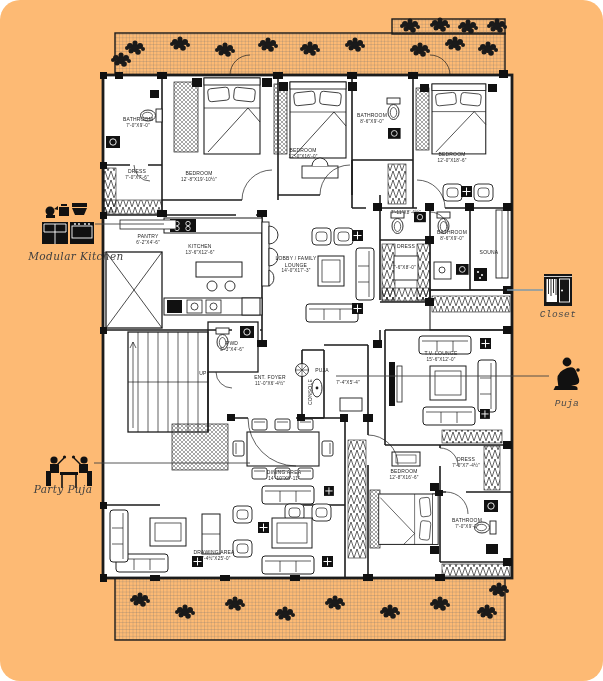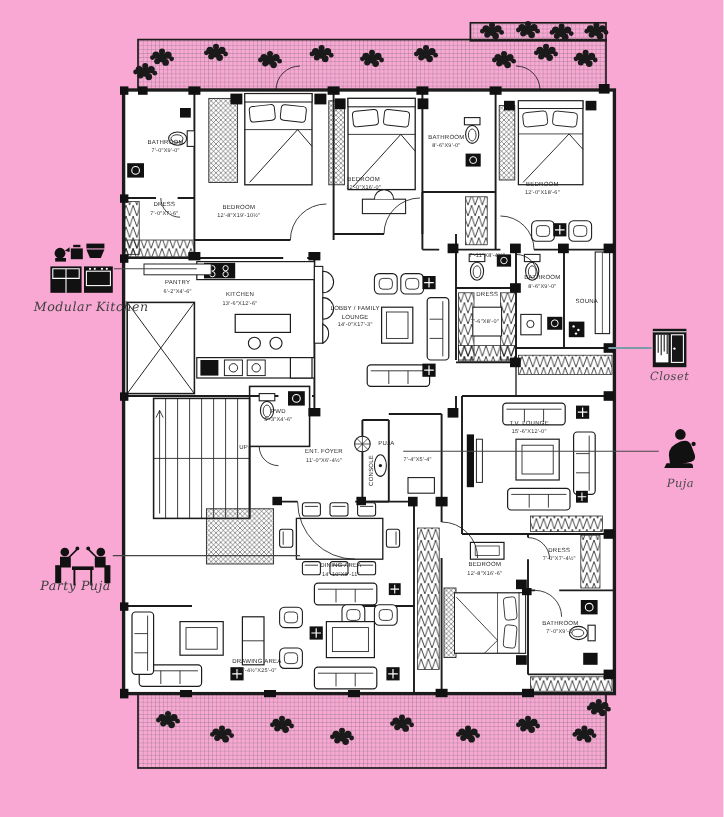--- a/index.html
+++ b/index.html
@@ -1,27 +1,27 @@
 <!DOCTYPE html>
 <html><head>
 <meta charset="utf-8">
 <style>
   html,body{margin:0;padding:0;background:#fff;}
-  .stage{position:relative;width:603px;height:681px;background:#f9a8d4;overflow:hidden;
-         font-family:"Liberation Sans",sans-serif;}
+  .stage{position:relative;width:603px;height:681px;background:#fdba74;overflow:hidden;
+         font-family:"Liberation Sans",sans-serif;border-radius:20px;}
   svg{position:absolute;left:0;top:0;}
   .rlabel{position:absolute;transform:translate(-50%,-50%);width:58px;text-align:center;
           font-size:5px;line-height:1.3;color:#1d1d1d;letter-spacing:.2px;pointer-events:none;}
   .rlabel .nm{display:block;}
   .rlabel .dim{display:block;font-size:4.6px;color:#2a2a2a;}
   .rot{transform:translate(-50%,-50%) rotate(-90deg);width:40px;}
   .script{position:absolute;transform:translate(-50%,-50%);white-space:nowrap;
           font-family:"DejaVu Serif",serif;font-style:italic;color:#3f3f3f;
           font-size:10.5px;letter-spacing:.4px;}
-  .script.small{font-size:9.5px;color:#4a4a4a;}
+  .script.small{font-size:9.5px;color:#4a4a4a;font-family:Liberation Mono, monospace;}
 </style>
 </head>
 <body>
 
 <div class="stage">
 
 <svg width="603" height="681" viewBox="0 0 603 681">
   <defs>
     <pattern id="tile" width="3.4" height="3.4" patternUnits="userSpaceOnUse">
       <path d="M0,0 H3.4 M0,0 V3.4" stroke="#6d6d6d" stroke-width="0.45" fill="none"></path>

